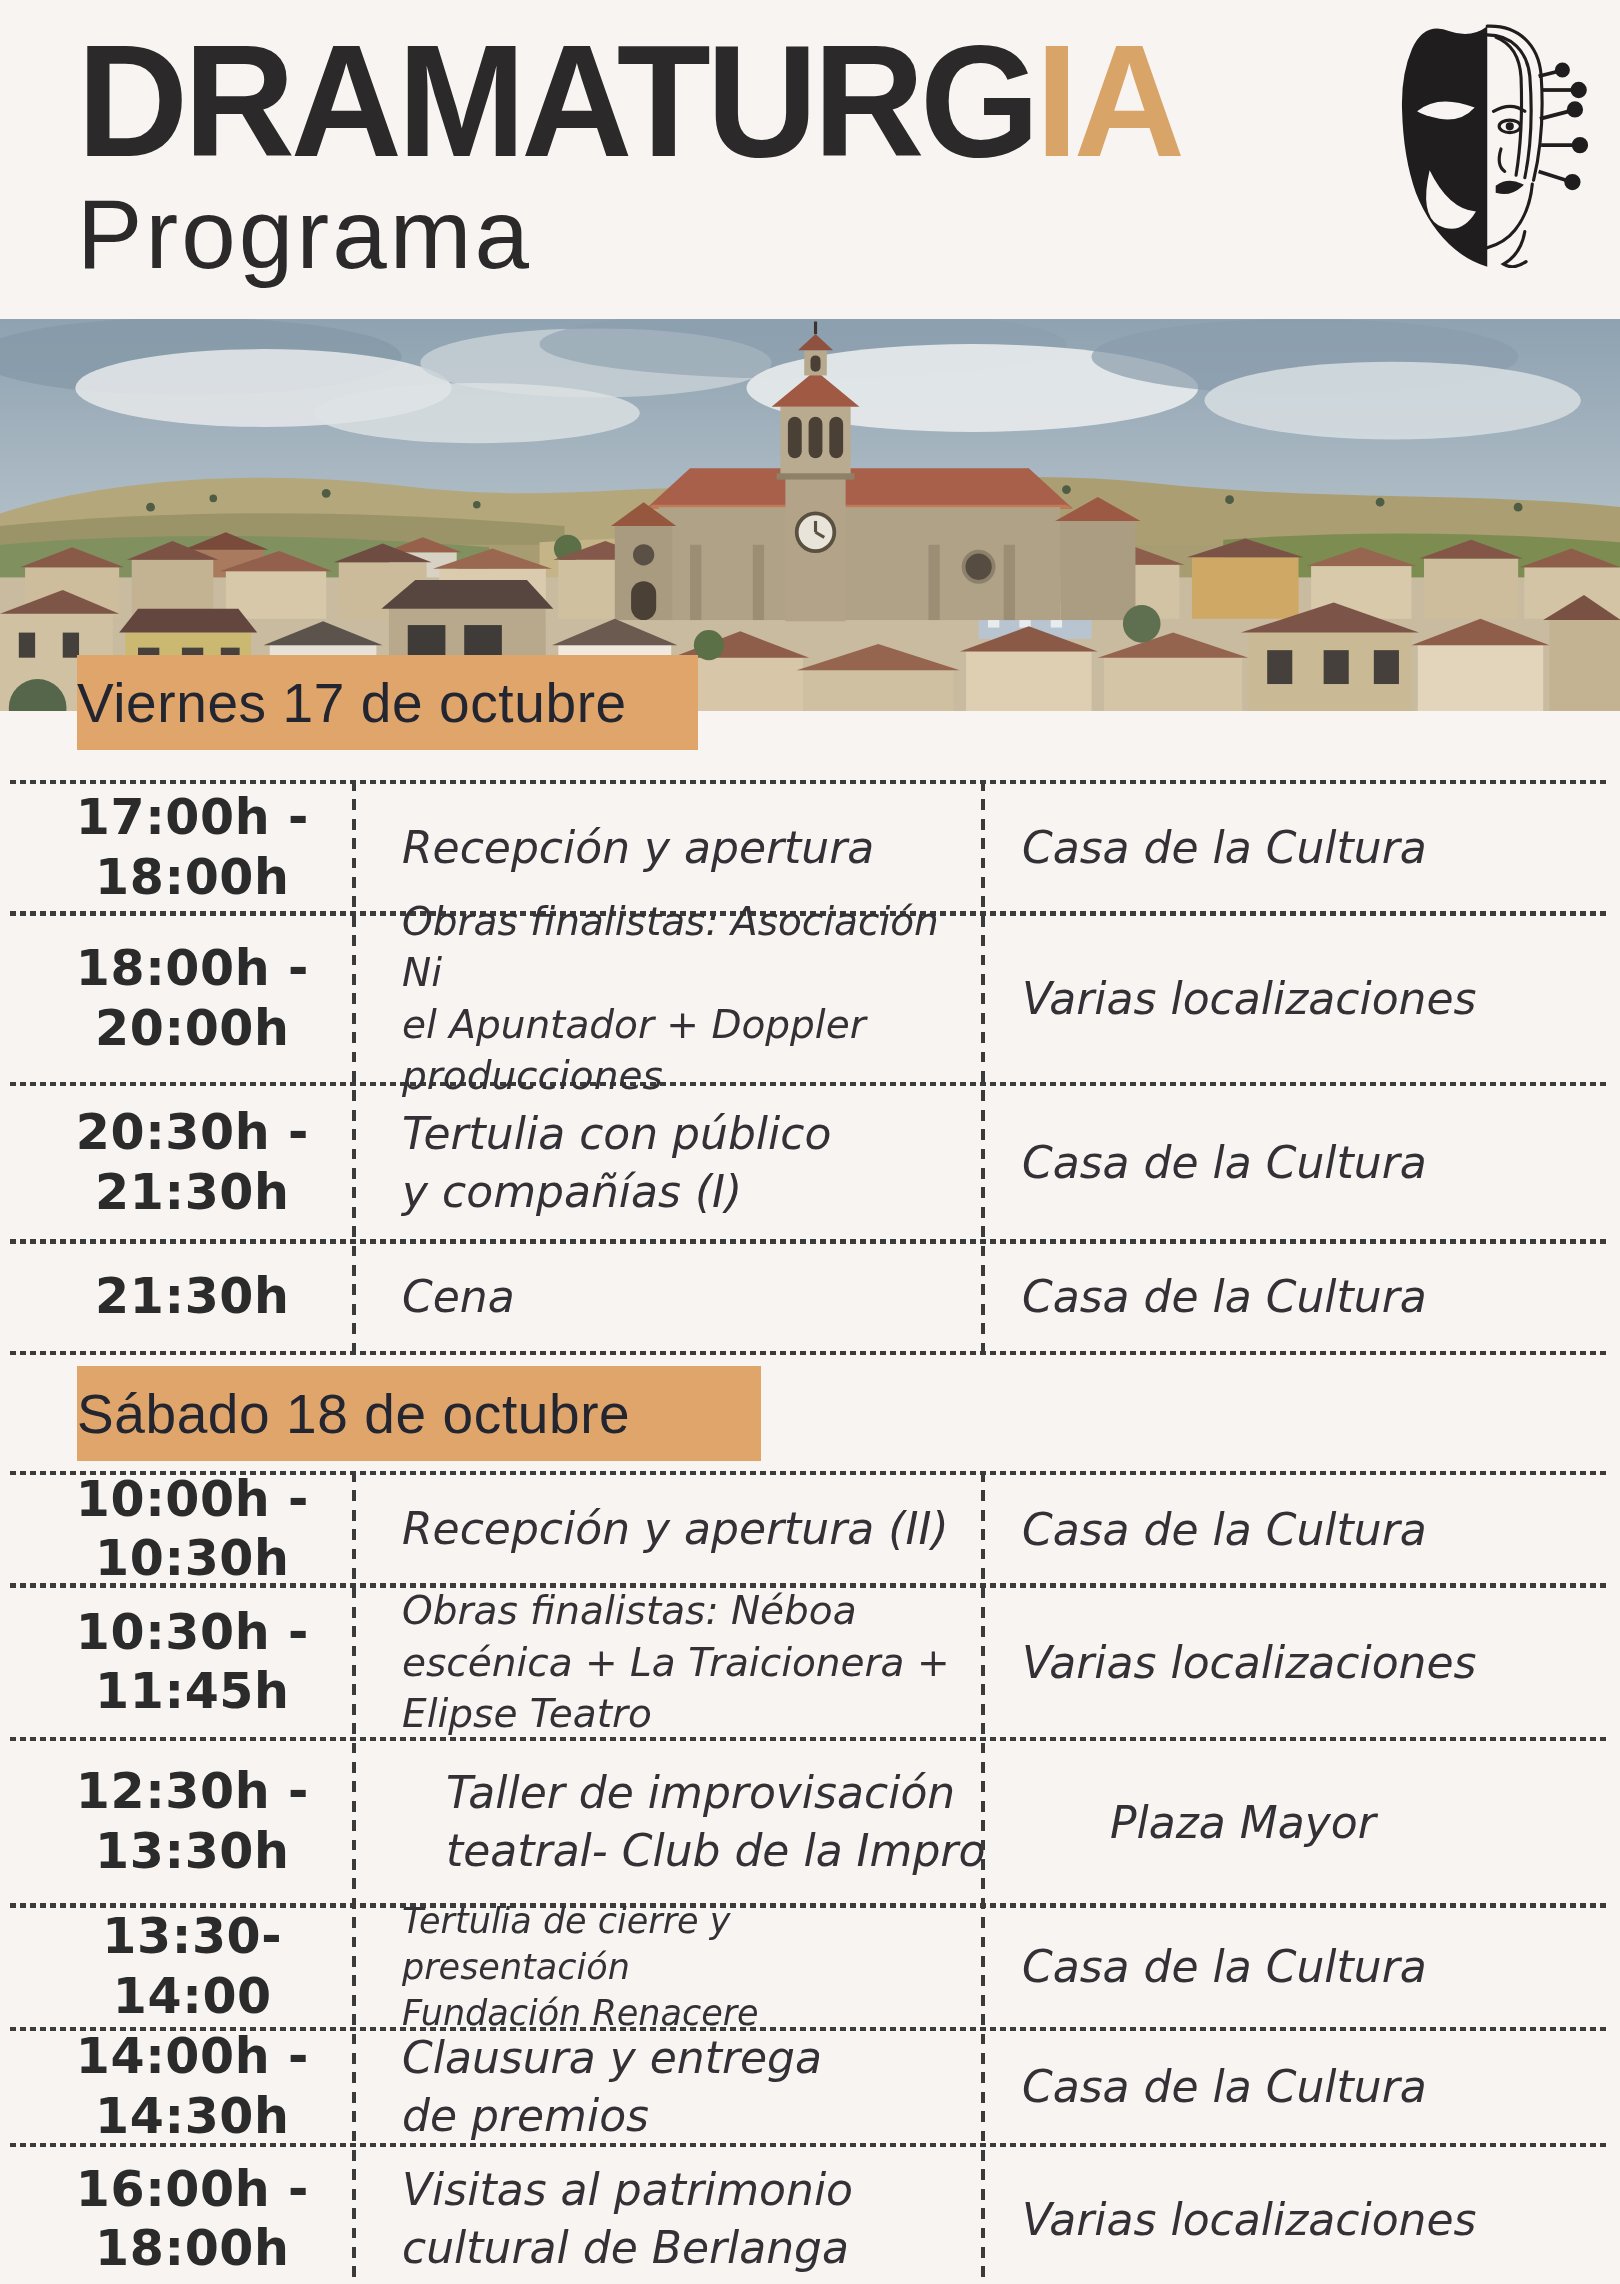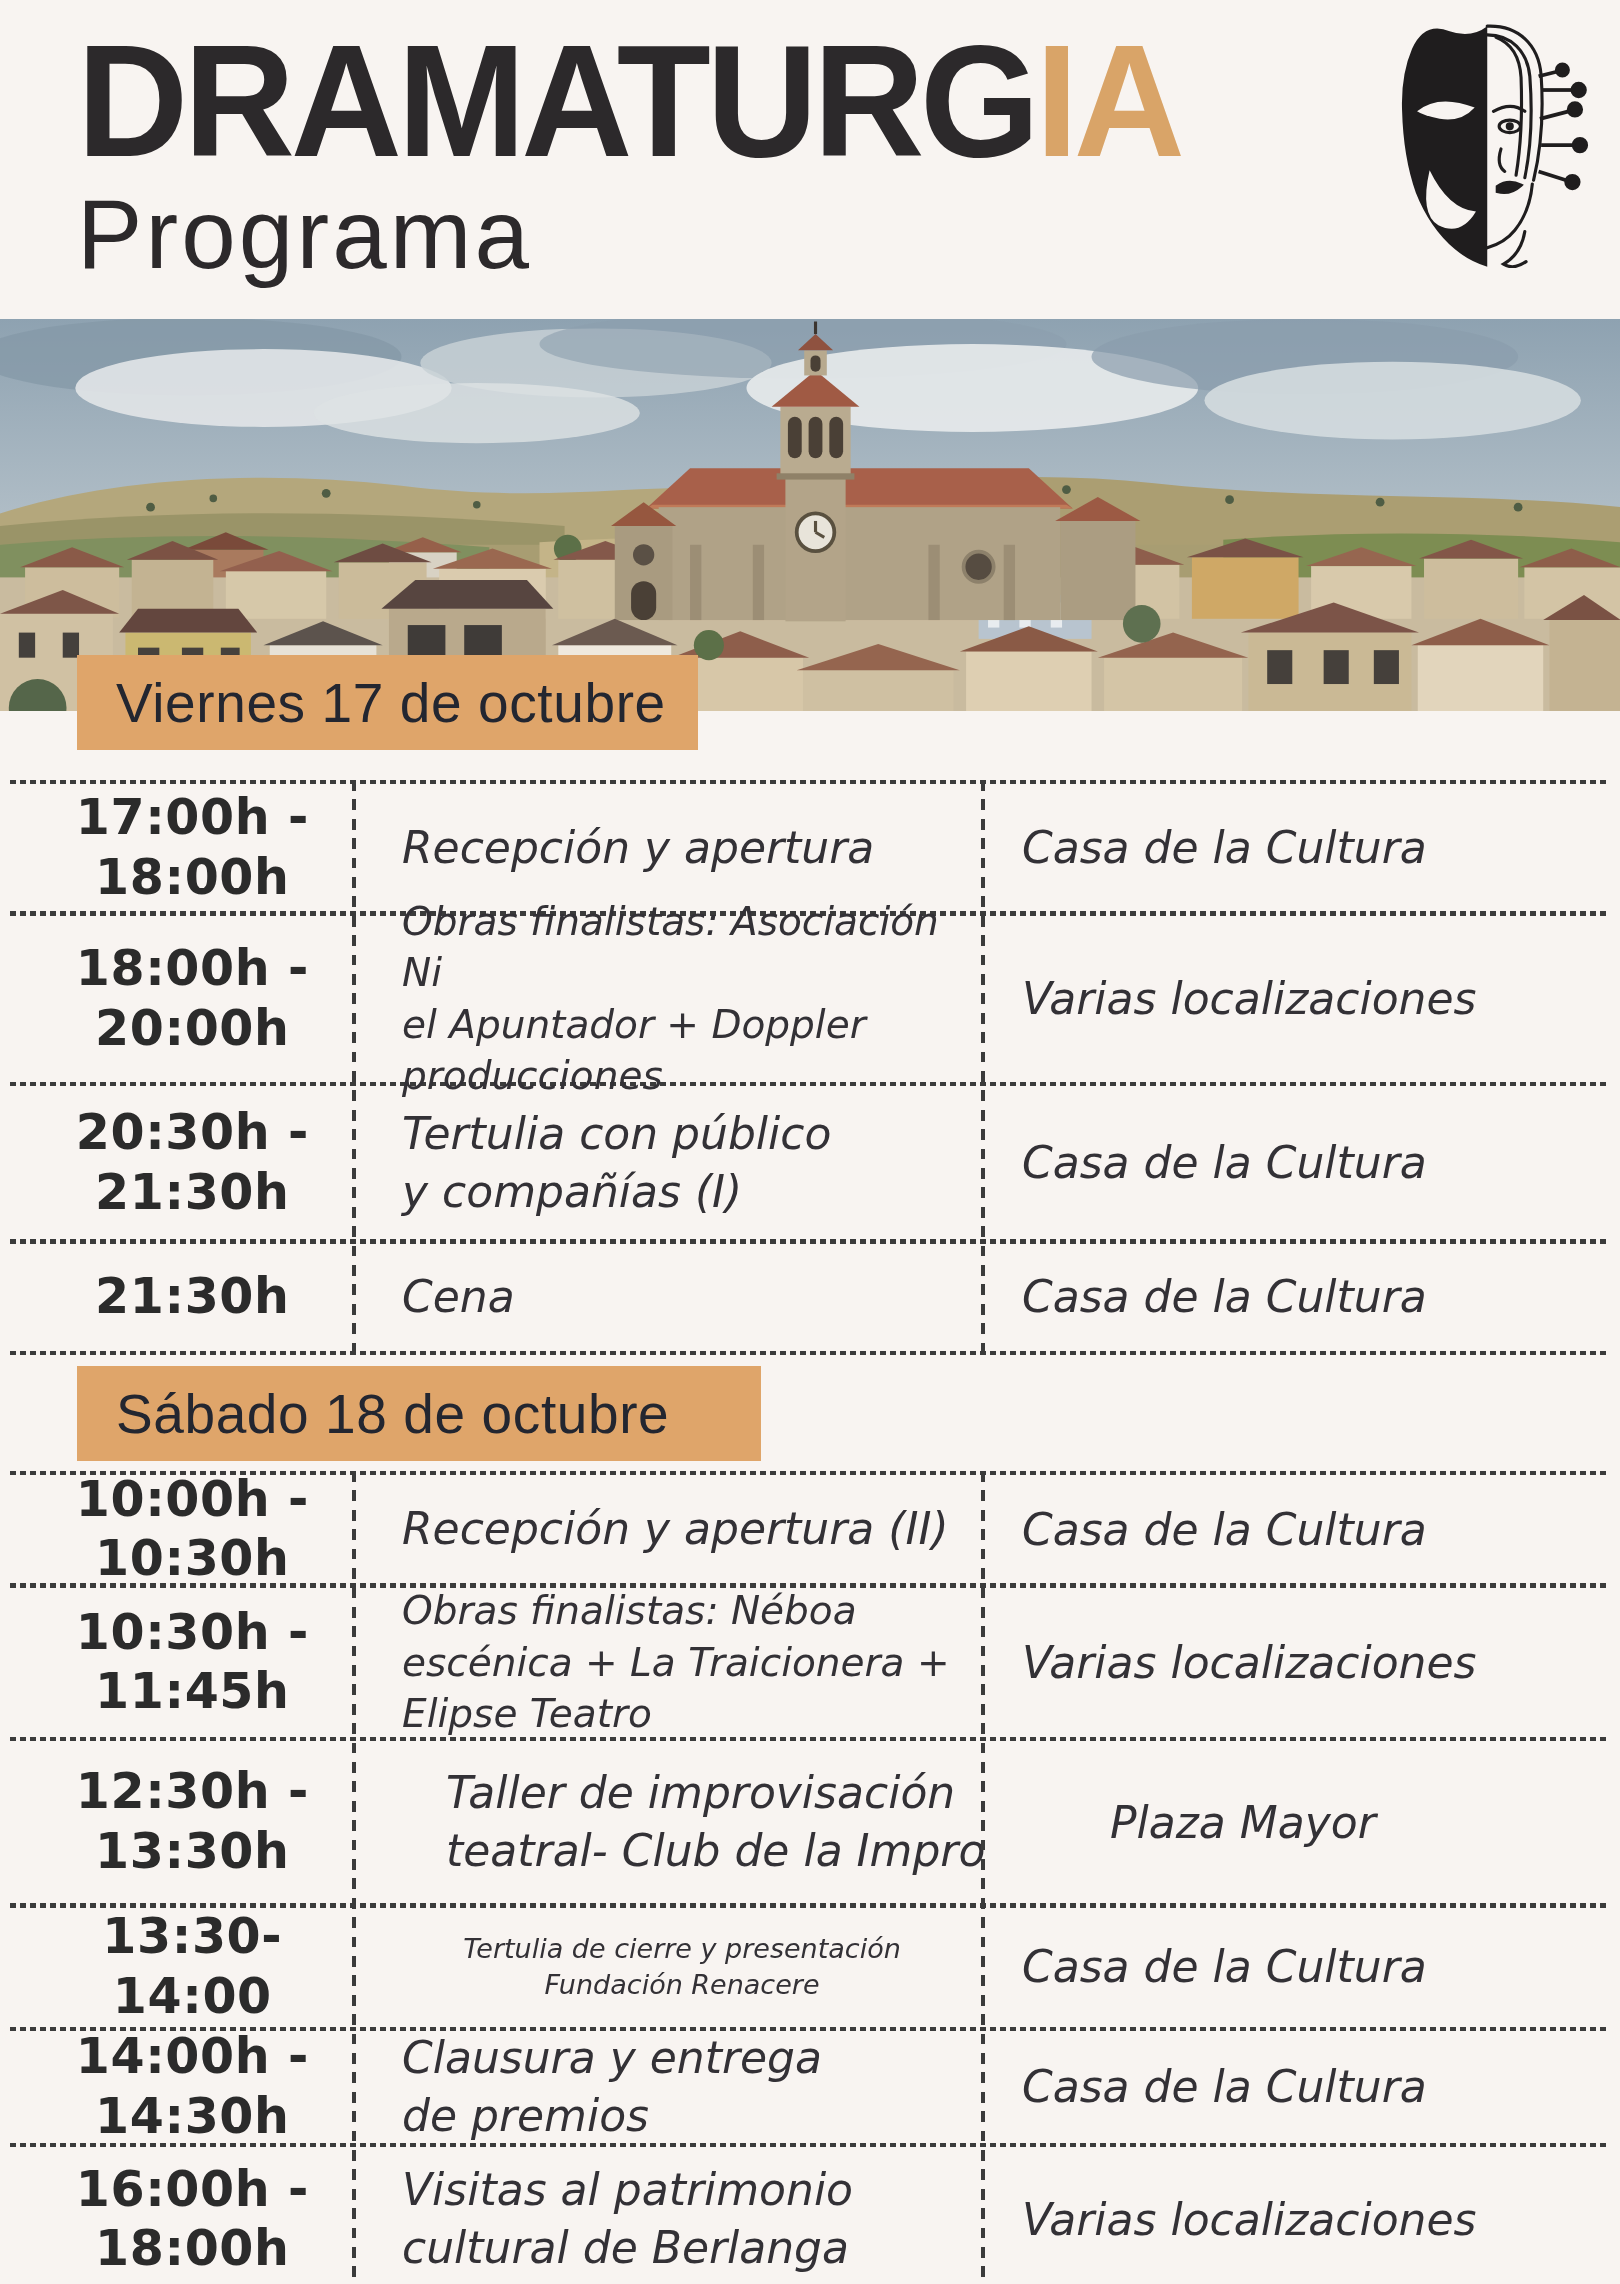--- a/index.html
+++ b/index.html
@@ -19,21 +19,21 @@
   .subtitle{
     margin-top:10px; font-family:"Liberation Sans", sans-serif;
     font-size:98px; font-weight:400; letter-spacing:3.1px; line-height:1; color:#2c292b;
   }
   .logo{position:absolute; left:1377px; top:16.3px; width:233px; height:252px;}
   
   .photo{position:absolute; left:0; top:319px; width:1621px; height:392px;}
   
   .daybox{
     position:absolute; height:95px; background:#dfa56a;
-    display:flex; align-items:center; padding-left:39px; box-sizing:border-box;
+    display:flex; align-items:center; box-sizing:border-box;
     font-family:"Liberation Sans", sans-serif; font-size:55px; font-weight:500;
     letter-spacing:0.6px; color:#232630; z-index:5;
   }
   #viernes-box{left:77px; top:655px; width:621px;}
   #sabado-box{left:77px; top:1366px; width:684px;}
   
   .sched{position:absolute; left:10px; width:1600px;}
   #friday-table{top:780px;}
   #saturday-table{top:1471px;}
   .hsep{height:4.4px; background-image:repeating-linear-gradient(90deg,#3b3b3b 0 5.6px,transparent 5.6px 10px);}
@@ -50,21 +50,21 @@
   }
   .cell.event{
     width:629px; padding-left:50px; padding-right:19px;
     font-style:italic; font-size:44px; color:#333136; line-height:1.32;
   }
   .cell.loc{
     flex:1; padding-left:41px;
     font-style:italic; font-size:44px; color:#333136; line-height:1.3;
   }
   .trow.ev-sm .cell.event{font-size:39px;}
-  .trow.ev-xs .cell.event{font-size:27px;text-align:center;}
+  .trow.ev-xs .cell.event{font-size:35px;}
   .cell span{display:block;}
 </style>
 </head>
 <body>
 
 <div class="page">
 
   <div class="brand">
     <h1><span>DRAMATURG</span><span class="accent">IA</span></h1>
     <div class="subtitle">Programa</div>

